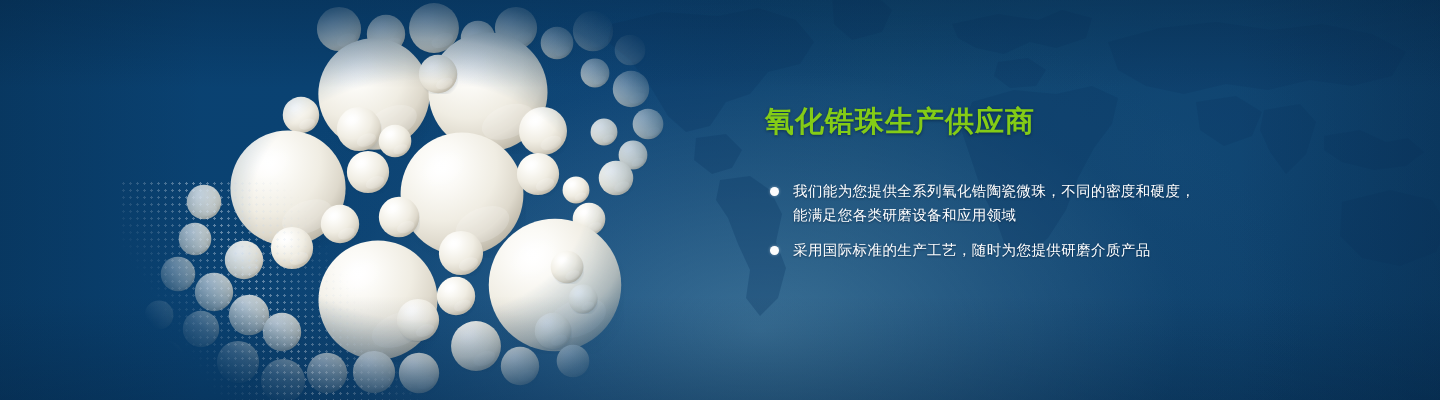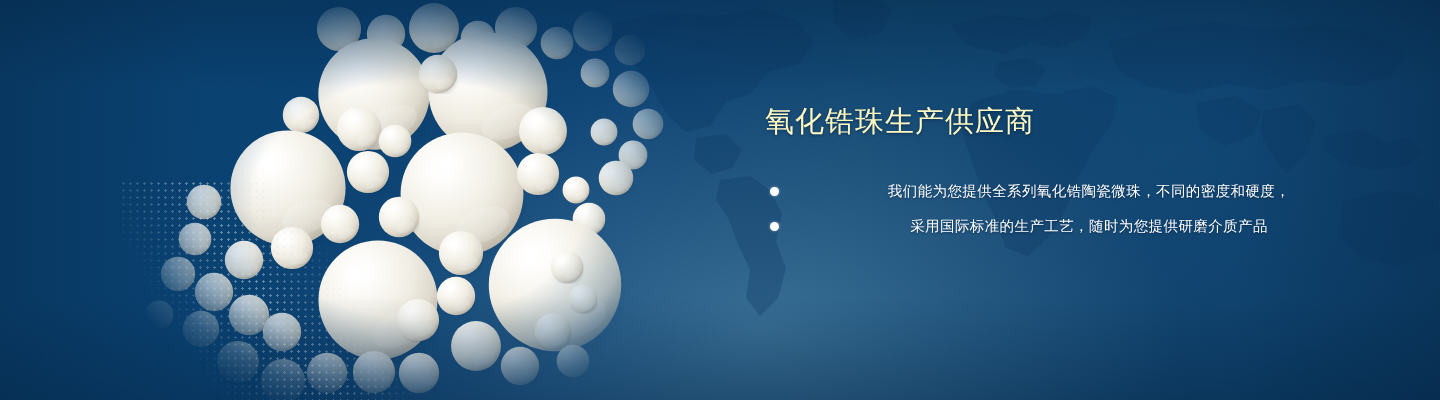--- a/index.html
+++ b/index.html
@@ -99,41 +99,40 @@
     position: absolute;
     left: 765px;
     top: 104px;
     width: 620px;
   }
 
   .headline {
     margin: 0;
     font-size: 29px;
     line-height: 1.2;
-    font-weight: 400;
-    color: #fef9c3;
+    font-weight: 700;
+    color: #84cc16;
     letter-spacing: 1px;
     text-shadow: 0 1px 3px rgba(0,20,45,0.55);
   }
 
   .bullets {
     list-style: none;
     margin: 40px 0 0 0;
     padding: 0;
   }
   .bullet {
     position: relative;
     padding-left: 28px;
     margin-bottom: 11px;
     font-size: 14.5px;
     line-height: 24px;
     color: #ffffff;
     letter-spacing: 0.4px;
     text-shadow: 0 1px 2px rgba(0,20,45,0.5);
-    text-align: center;
   }
   .bullet:last-child { margin-bottom: 16px; }
   .dot {
     position: absolute;
     left: 5px;
     top: 8px;
     width: 9px;
     height: 9px;
     border-radius: 50%;
     background: #fdfdfd;
@@ -275,20 +274,21 @@
 
   <div class="content">
 
     <h1 class="headline">氧化锆珠生产供应商</h1>
 
     <ul class="bullets">
 
       <li class="bullet">
         <span class="dot"></span>
         <span class="bullet-line">我们能为您提供全系列氧化锆陶瓷微珠，不同的密度和硬度，</span>
+        <span class="bullet-line">能满足您各类研磨设备和应用领域</span>
       </li>
 
 
       <li class="bullet">
         <span class="dot"></span>
         <span class="bullet-line">采用国际标准的生产工艺，随时为您提供研磨介质产品</span>
       </li>
 
     </ul>
   </div>

